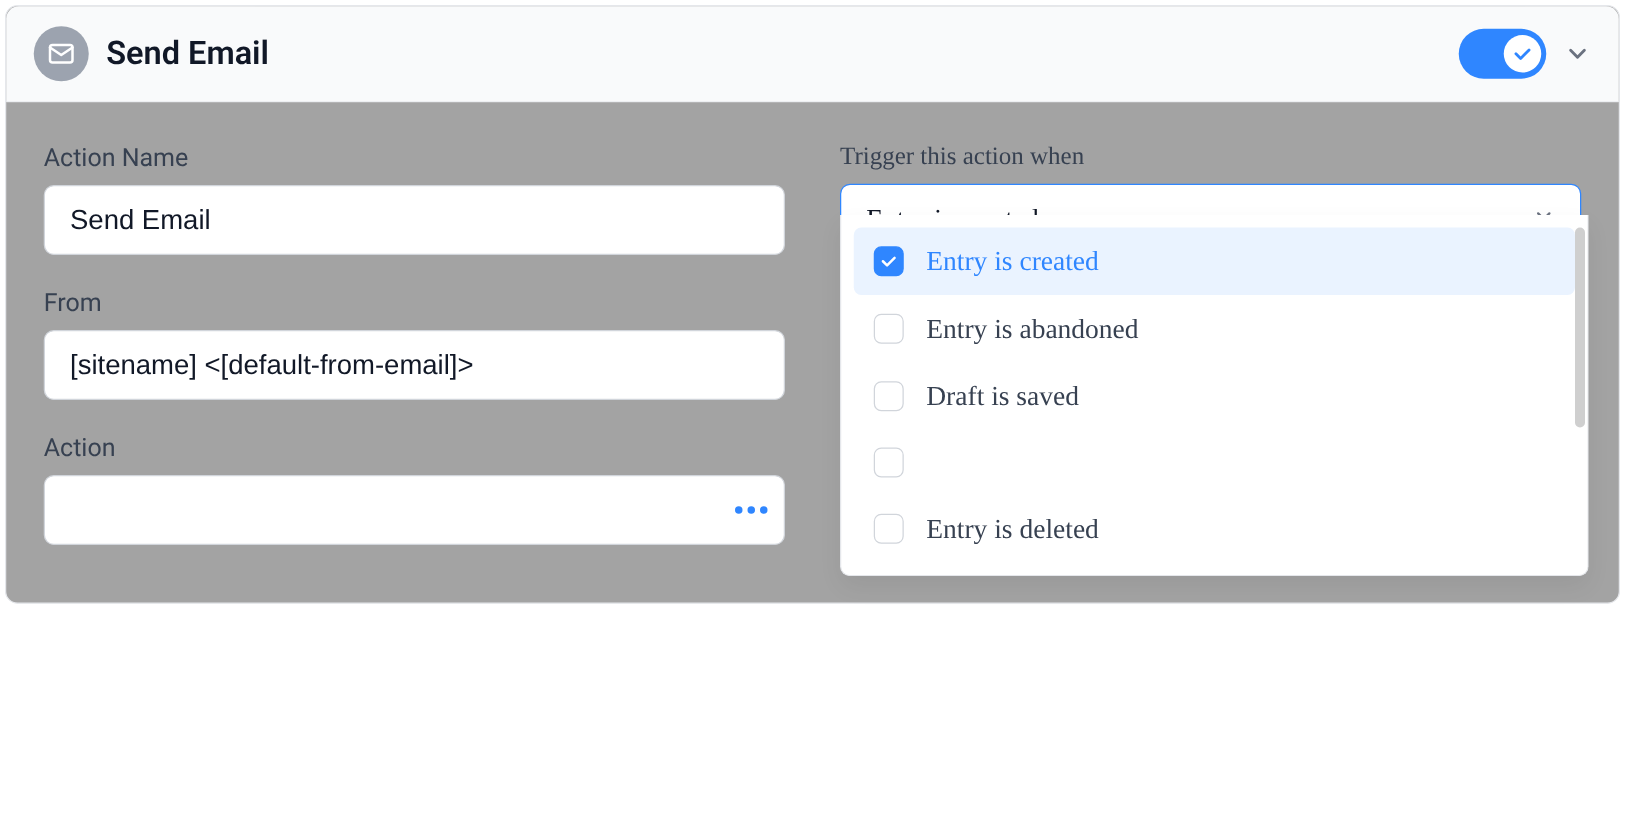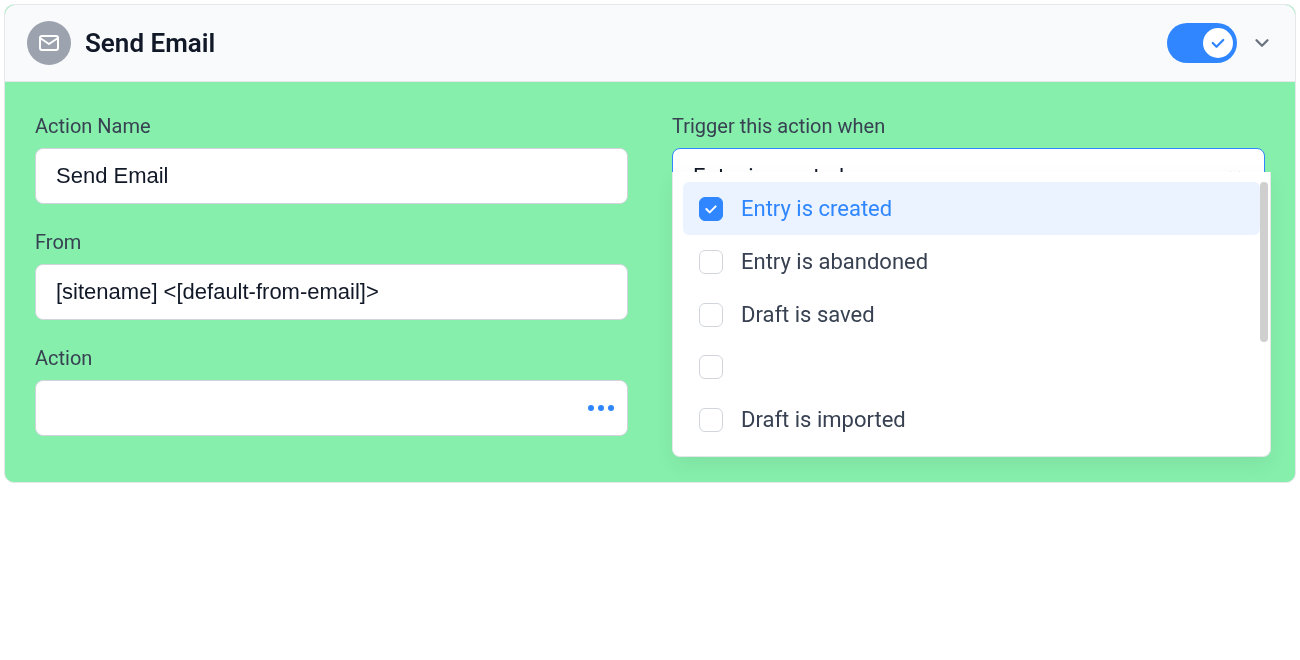--- a/index.html
+++ b/index.html
@@ -8,21 +8,21 @@
     height: 660px;
     font-family: -apple-system, BlinkMacSystemFont, "Segoe UI", Roboto, "Helvetica Neue", Arial, sans-serif;
     background: #fff;
     color: #1f2937;
   }
   .card {
     border: 1px solid #e5e7eb;
     border-radius: 10px;
     margin: 4px;
     overflow: visible;
-    background: #86efac;
+    background: #a3a3a3;
   }
   
   .card-header {
     display: flex;
     align-items: center;
     padding: 16px 22px;
     border-bottom: 1px solid #e5e7eb;
     background: #f9fafb;
     border-top-left-radius: 10px;
     border-top-right-radius: 10px;
@@ -116,21 +116,21 @@
     transform: translateY(-50%);
     display: flex;
     gap: 4px;
     cursor: pointer;
   }
   .ellipsis-btn .dot {
     width: 6px; height: 6px; border-radius: 50%; background: #2f86ff;
   }
 
   
-  .trigger-wrap { position: relative; }
+  .trigger-wrap { position: relative; font-family: Liberation Serif, serif; }
   .select-box {
     width: 100%;
     height: 56px;
     border: 1px solid #2f86ff;
     border-radius: 8px;
     display: flex;
     align-items: center;
     justify-content: space-between;
     padding: 0 20px;
     font-size: 22px;
@@ -286,21 +286,21 @@
               </div>
               <div class="option">
                 <div class="opt-check"></div>
                 <span>Draft is saved</span>
               </div>
               <div class="option">
                 <div class="opt-check"></div>
               </div>
               <div class="option">
                 <div class="opt-check"></div>
-                <span>Draft is imported</span>
+                <span>Entry is deleted</span>
               </div>
             </div>
           <div class="scroll-indicator"></div>
         </div>
       </div>
 
     </div>
 
   </div>
 </div>

